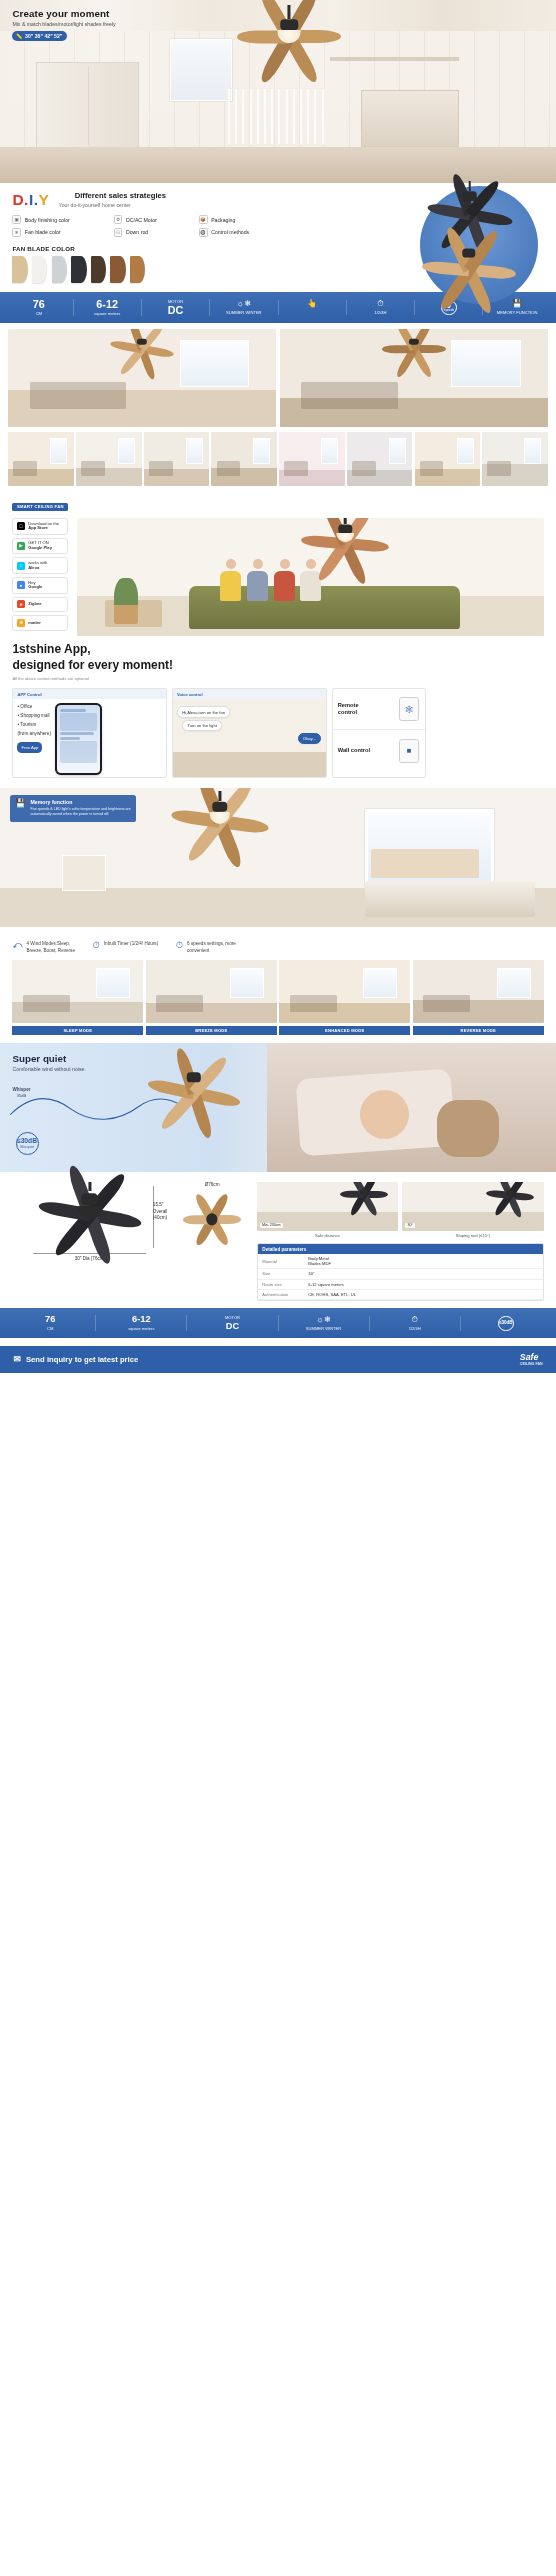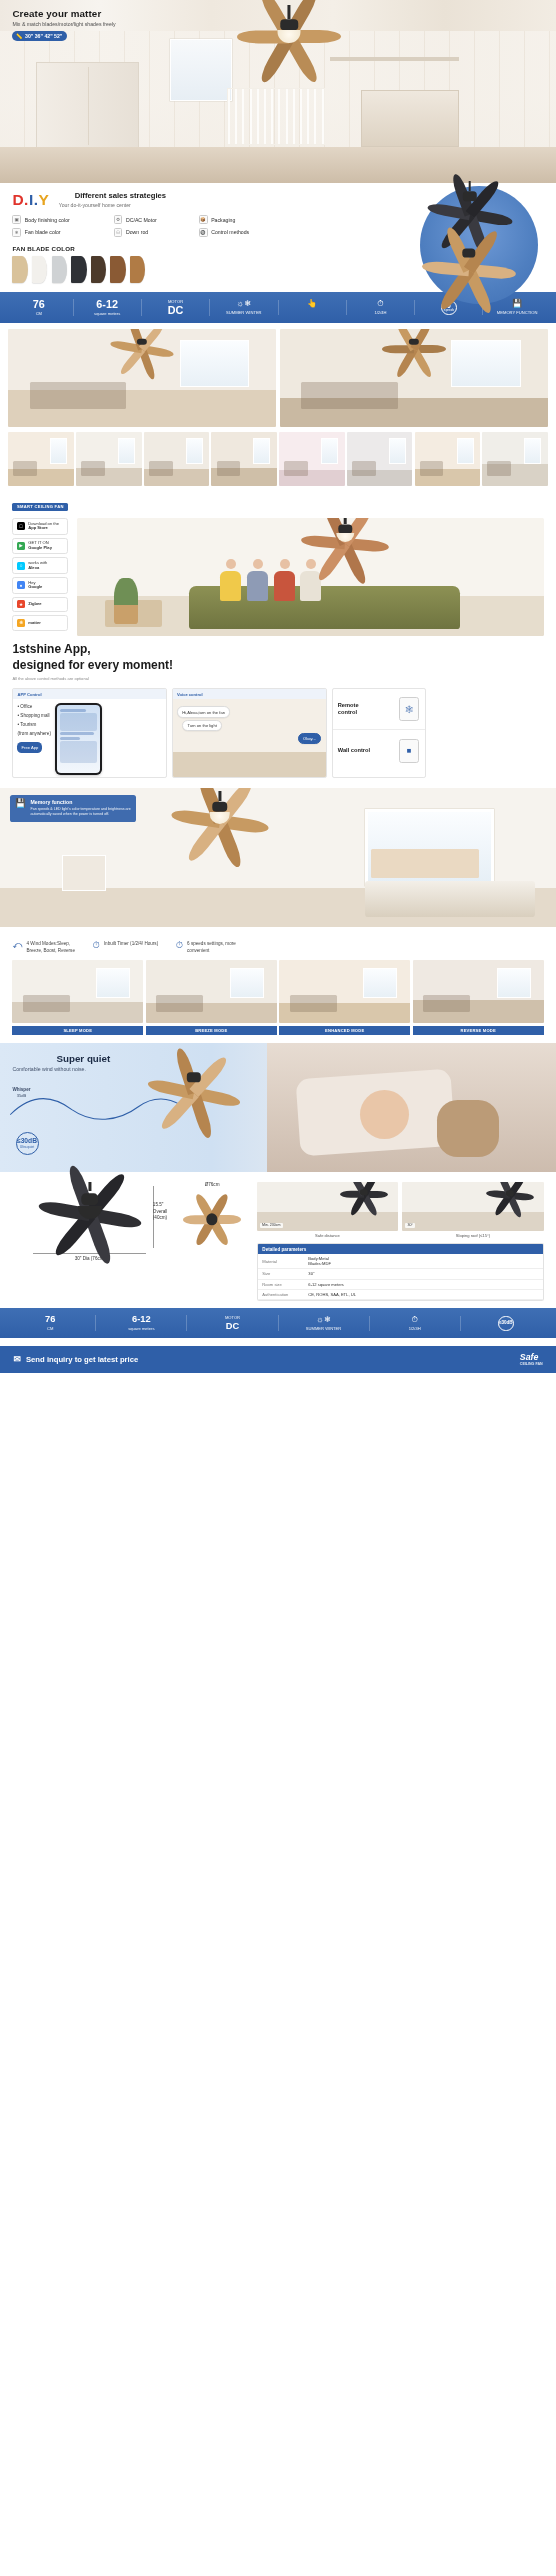--- a/index.html
+++ b/index.html
@@ -304,21 +304,21 @@
   .mode-img { height: 63px; border-radius: 1px; position: relative; overflow: hidden; }
   .mode-lbl {
     margin-top: 2.6px; background: #2f5fa8; color: #fff; font-size: 4.1px; font-weight: bold;
     text-align: center; padding: 2.1px 0; letter-spacing: 0.2px;
   }
 
   
   .quiet { margin-top: 8.2px; position: relative; height: 129px; overflow: hidden;
            background: linear-gradient(90deg,#dbe8f6 0%,#cfe0f2 38%,#e8ecf1 60%,#dfe4ea 100%); }
   .quiet-left { position: absolute; left: 12.4px; top: 9.3px; width: 185px; }
-  .quiet h3 { font-size: 9.8px; font-weight: bold; color: #1b2a44; margin-left: 44px; }
+  .quiet h3 { font-size: 9.8px; font-weight: bold; color: #1b2a44; }
   .quiet p { font-size: 5.2px; color: #42506a; margin-top: 2.1px; }
   .wave { position: absolute; left: 10.3px; top: 46px; width: 170px; height: 36px; }
   .w-lbl { position: absolute; font-size: 4.1px; color: #3a4a66; text-align: center; line-height: 1.3; }
   .w-lbl b { display: block; font-size: 4.6px; }
   .quiet-badge {
     position: absolute; left: 15.5px; bottom: 17.5px; width: 62px; display: flex; gap: 4.1px; align-items: center;
   }
   .qb-circ {
     width: 23px; height: 23px; border-radius: 50%; border: 1px solid #2f5fa8; color: #2f5fa8;
     display: flex; flex-direction: column; align-items: center; justify-content: center;
@@ -408,21 +408,21 @@
       <div class="light" style="top:25px;width:23px;height:12.4px;border-radius:0 0 11.3px 11.3px;"></div>
       <div class="blade" style="transform:rotate(0deg);width:52px;height:13.4px;margin-top:-6.7px;background:#c79a62;"></div>
       <div class="blade" style="transform:rotate(60deg);width:52px;height:13.4px;margin-top:-6.7px;background:#b98c56;"></div>
       <div class="blade" style="transform:rotate(120deg);width:52px;height:13.4px;margin-top:-6.7px;background:#a87c4a;"></div>
       <div class="blade" style="transform:rotate(180deg);width:52px;height:13.4px;margin-top:-6.7px;background:#c79a62;"></div>
       <div class="blade" style="transform:rotate(240deg);width:52px;height:13.4px;margin-top:-6.7px;background:#b98c56;"></div>
       <div class="blade" style="transform:rotate(300deg);width:52px;height:13.4px;margin-top:-6.7px;background:#a87c4a;"></div>
     </div>
 
     <div class="hero-text">
-      <div class="hero-title">Create your matter</div>
+      <div class="hero-title">Create your moment</div>
       <div class="hero-sub">Mix &amp; match blades/motor/light shades freely</div>
       <div class="hero-pill">
         <span class="ico">📏</span>
         <span>30" 36" 42" 52"</span>
       </div>
     </div>
   </section>
 
   <section class="diy">
     <div class="diy-circle"></div>

